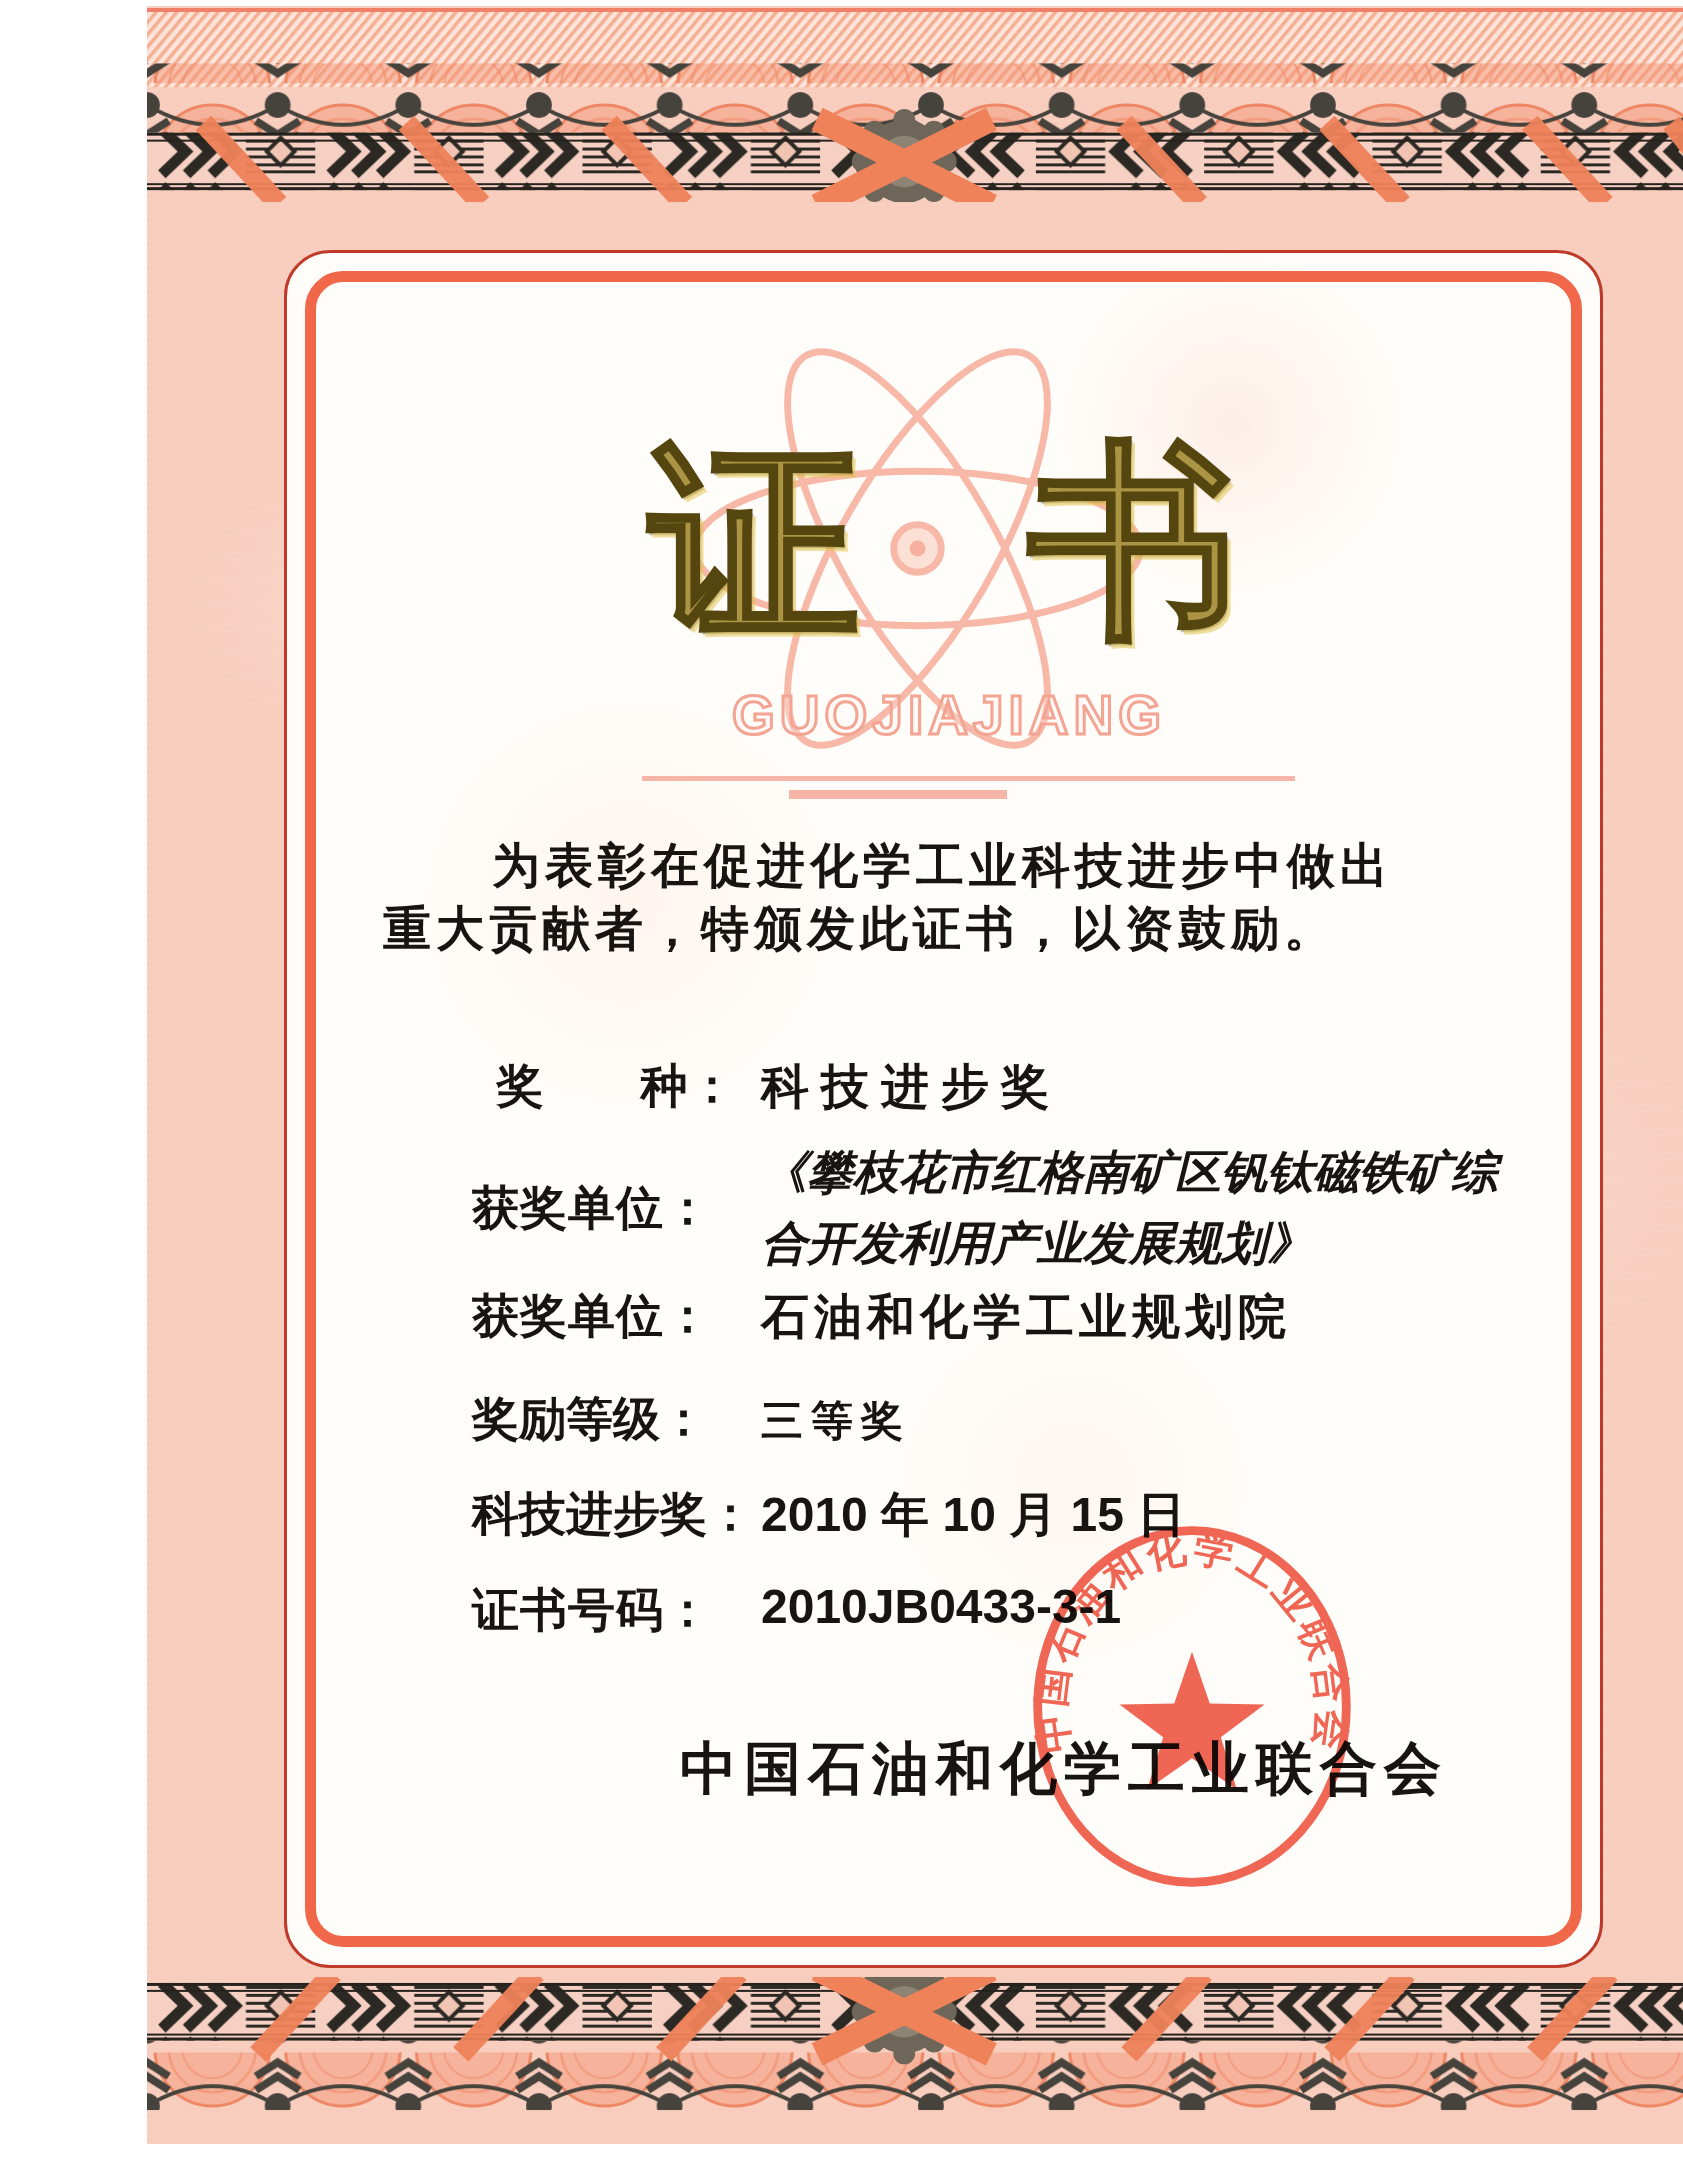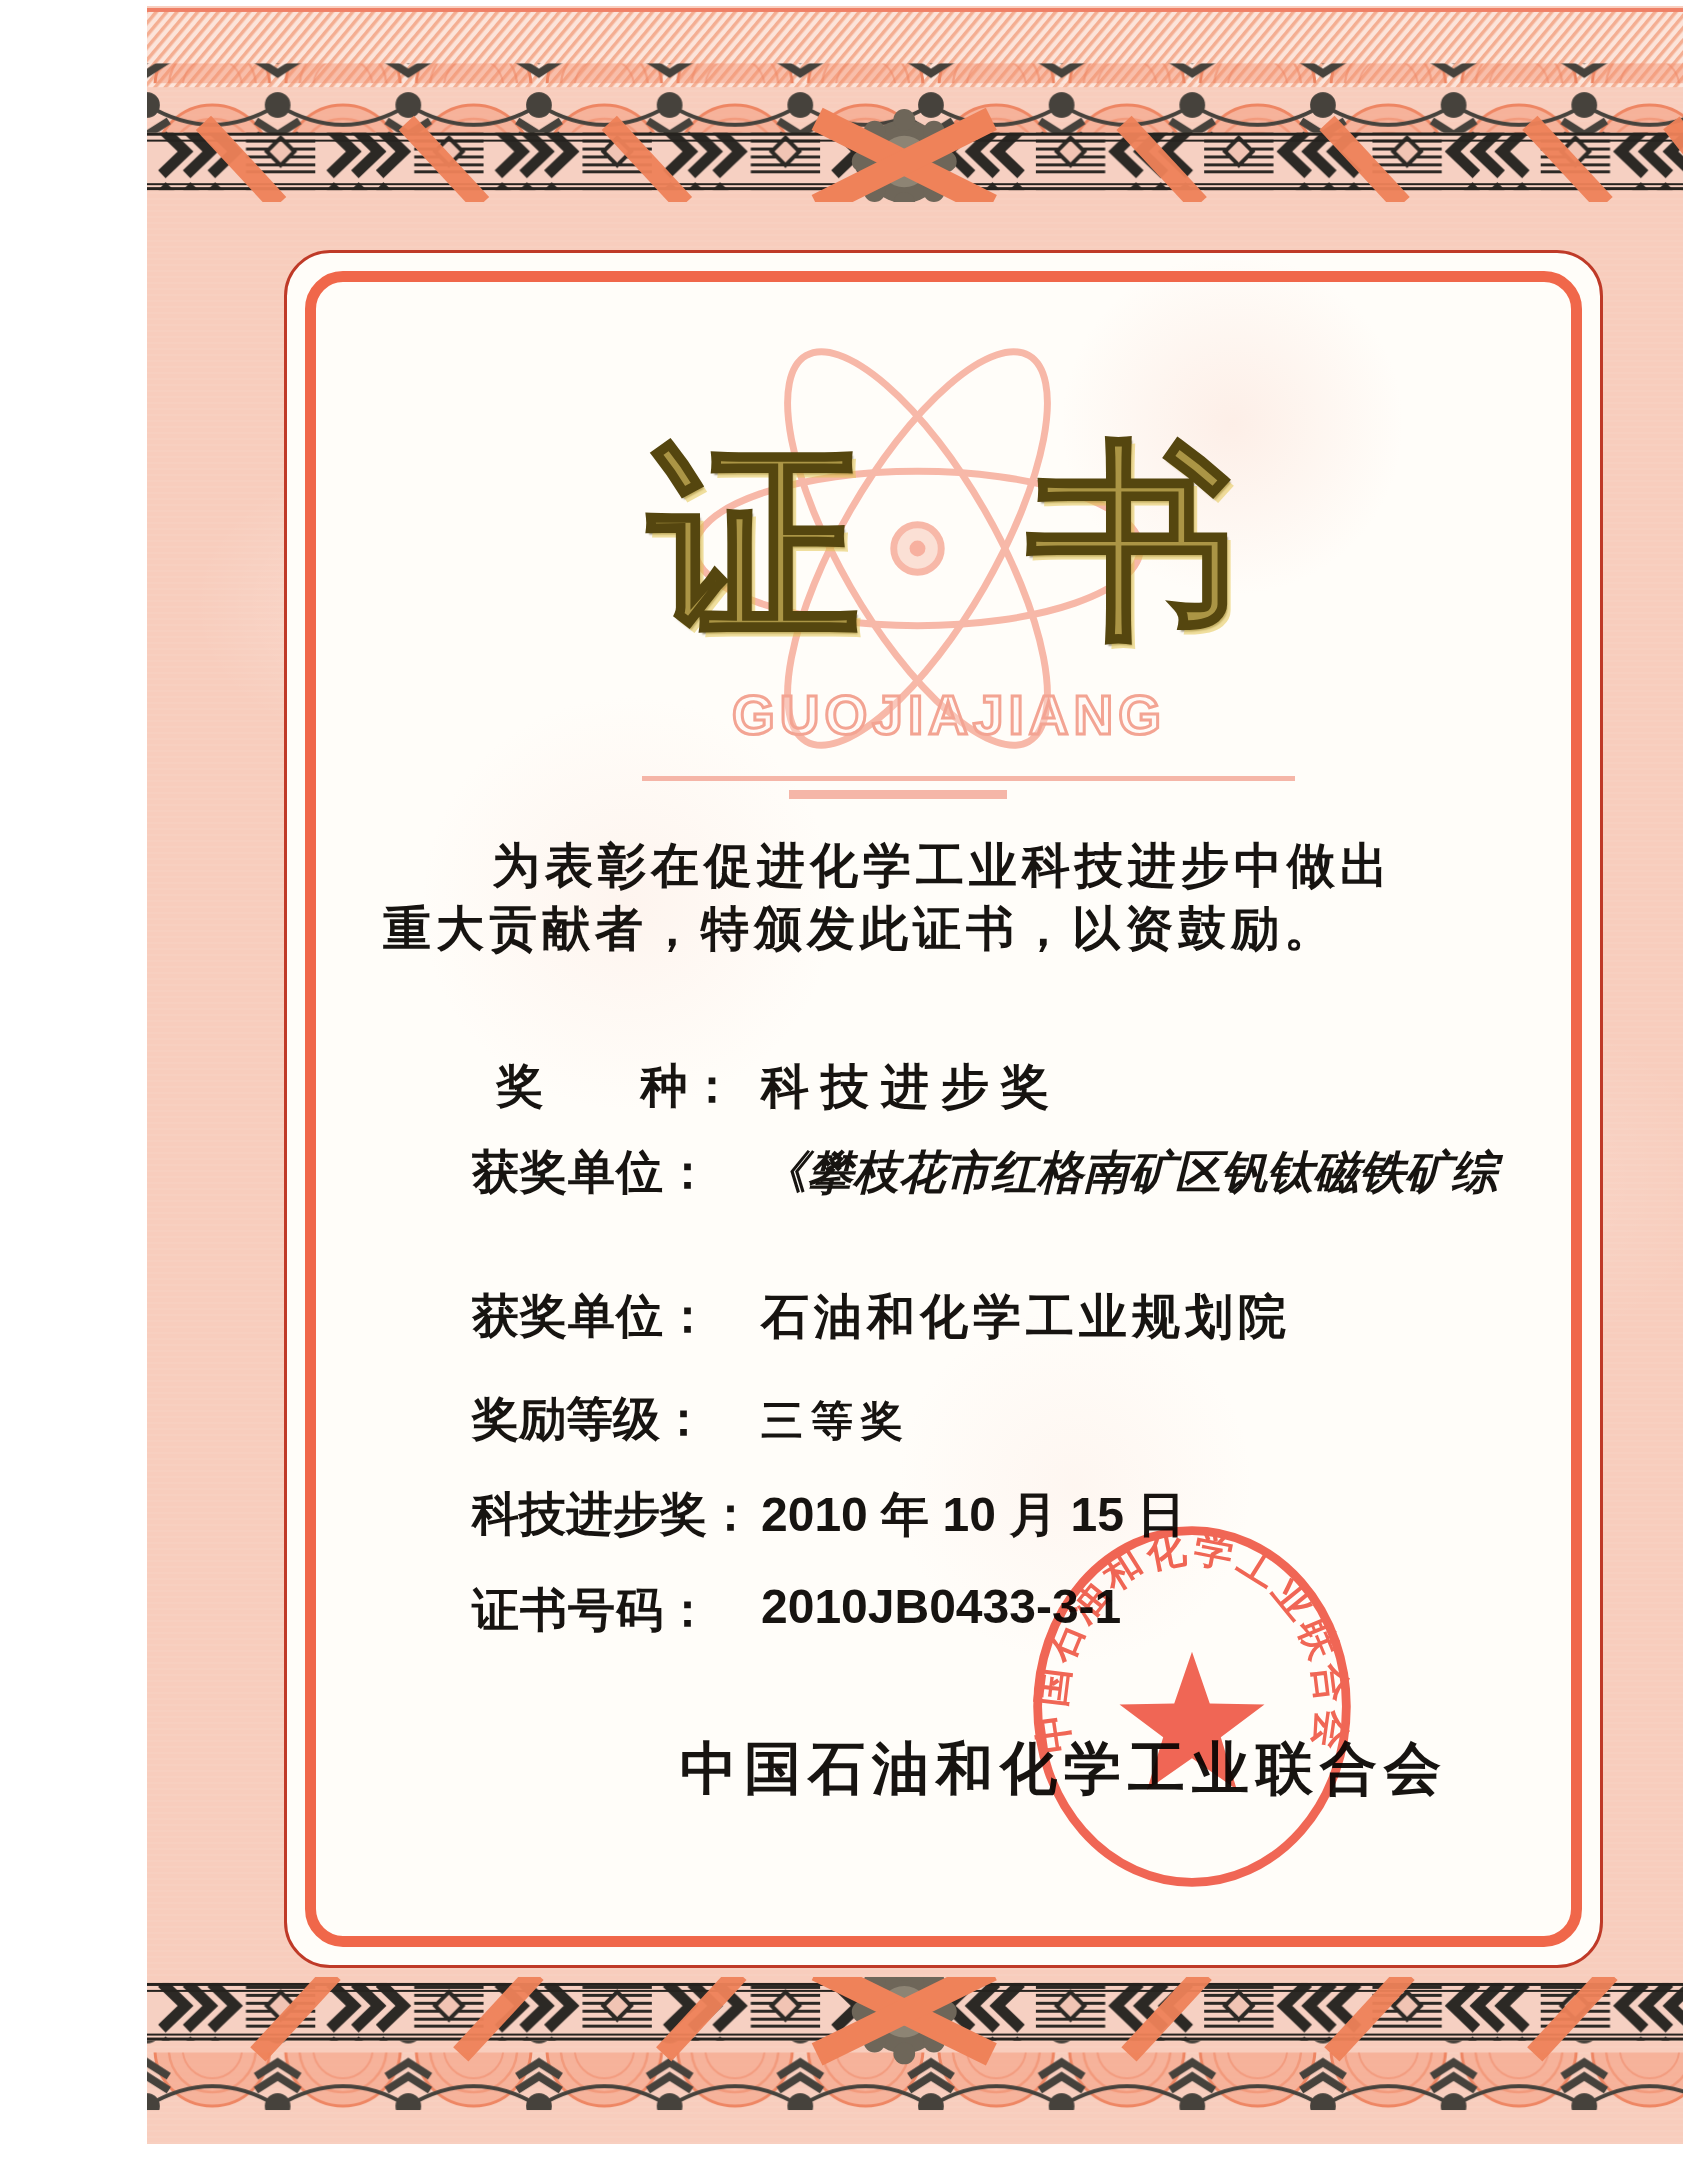--- a/index.html
+++ b/index.html
@@ -265,20 +265,21 @@
 
   <div class="frow" id="row-type">
     <div class="flabel">奖　　种：</div>
     <div class="fvalue">科技进步奖</div>
   </div>
 
   <div class="frow" id="row-proj">
     <div class="flabel">获奖单位：</div>
     <div class="fvalue">
       <div>《攀枝花市红格南矿区钒钛磁铁矿综</div>
+      <div>合开发利用产业发展规划》</div>
     </div>
   </div>
 
   <div class="frow" id="row-grade">
     <div class="flabel">奖励等级：</div>
     <div class="fvalue">三等奖</div>
   </div>
 
   <div class="frow" id="row-unit">
     <div class="flabel">获奖单位：</div>

